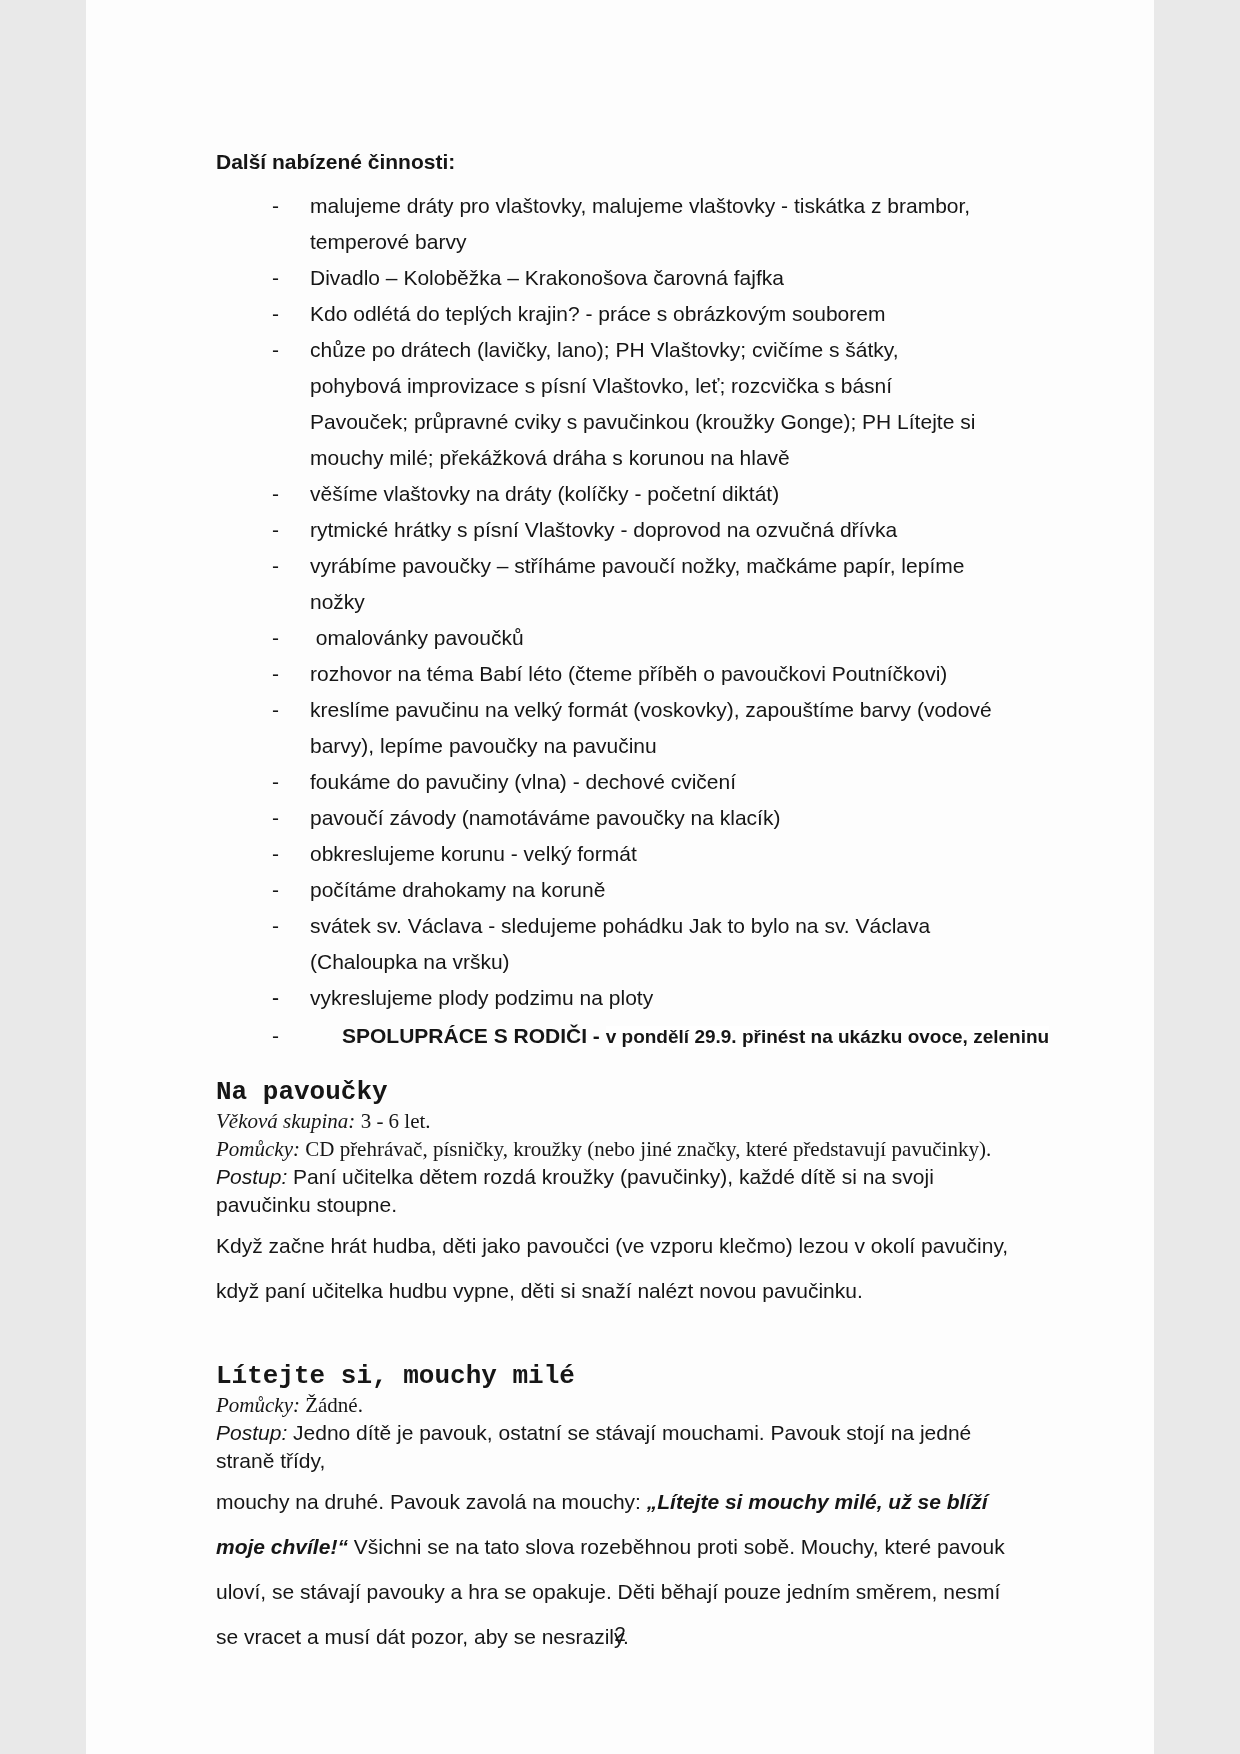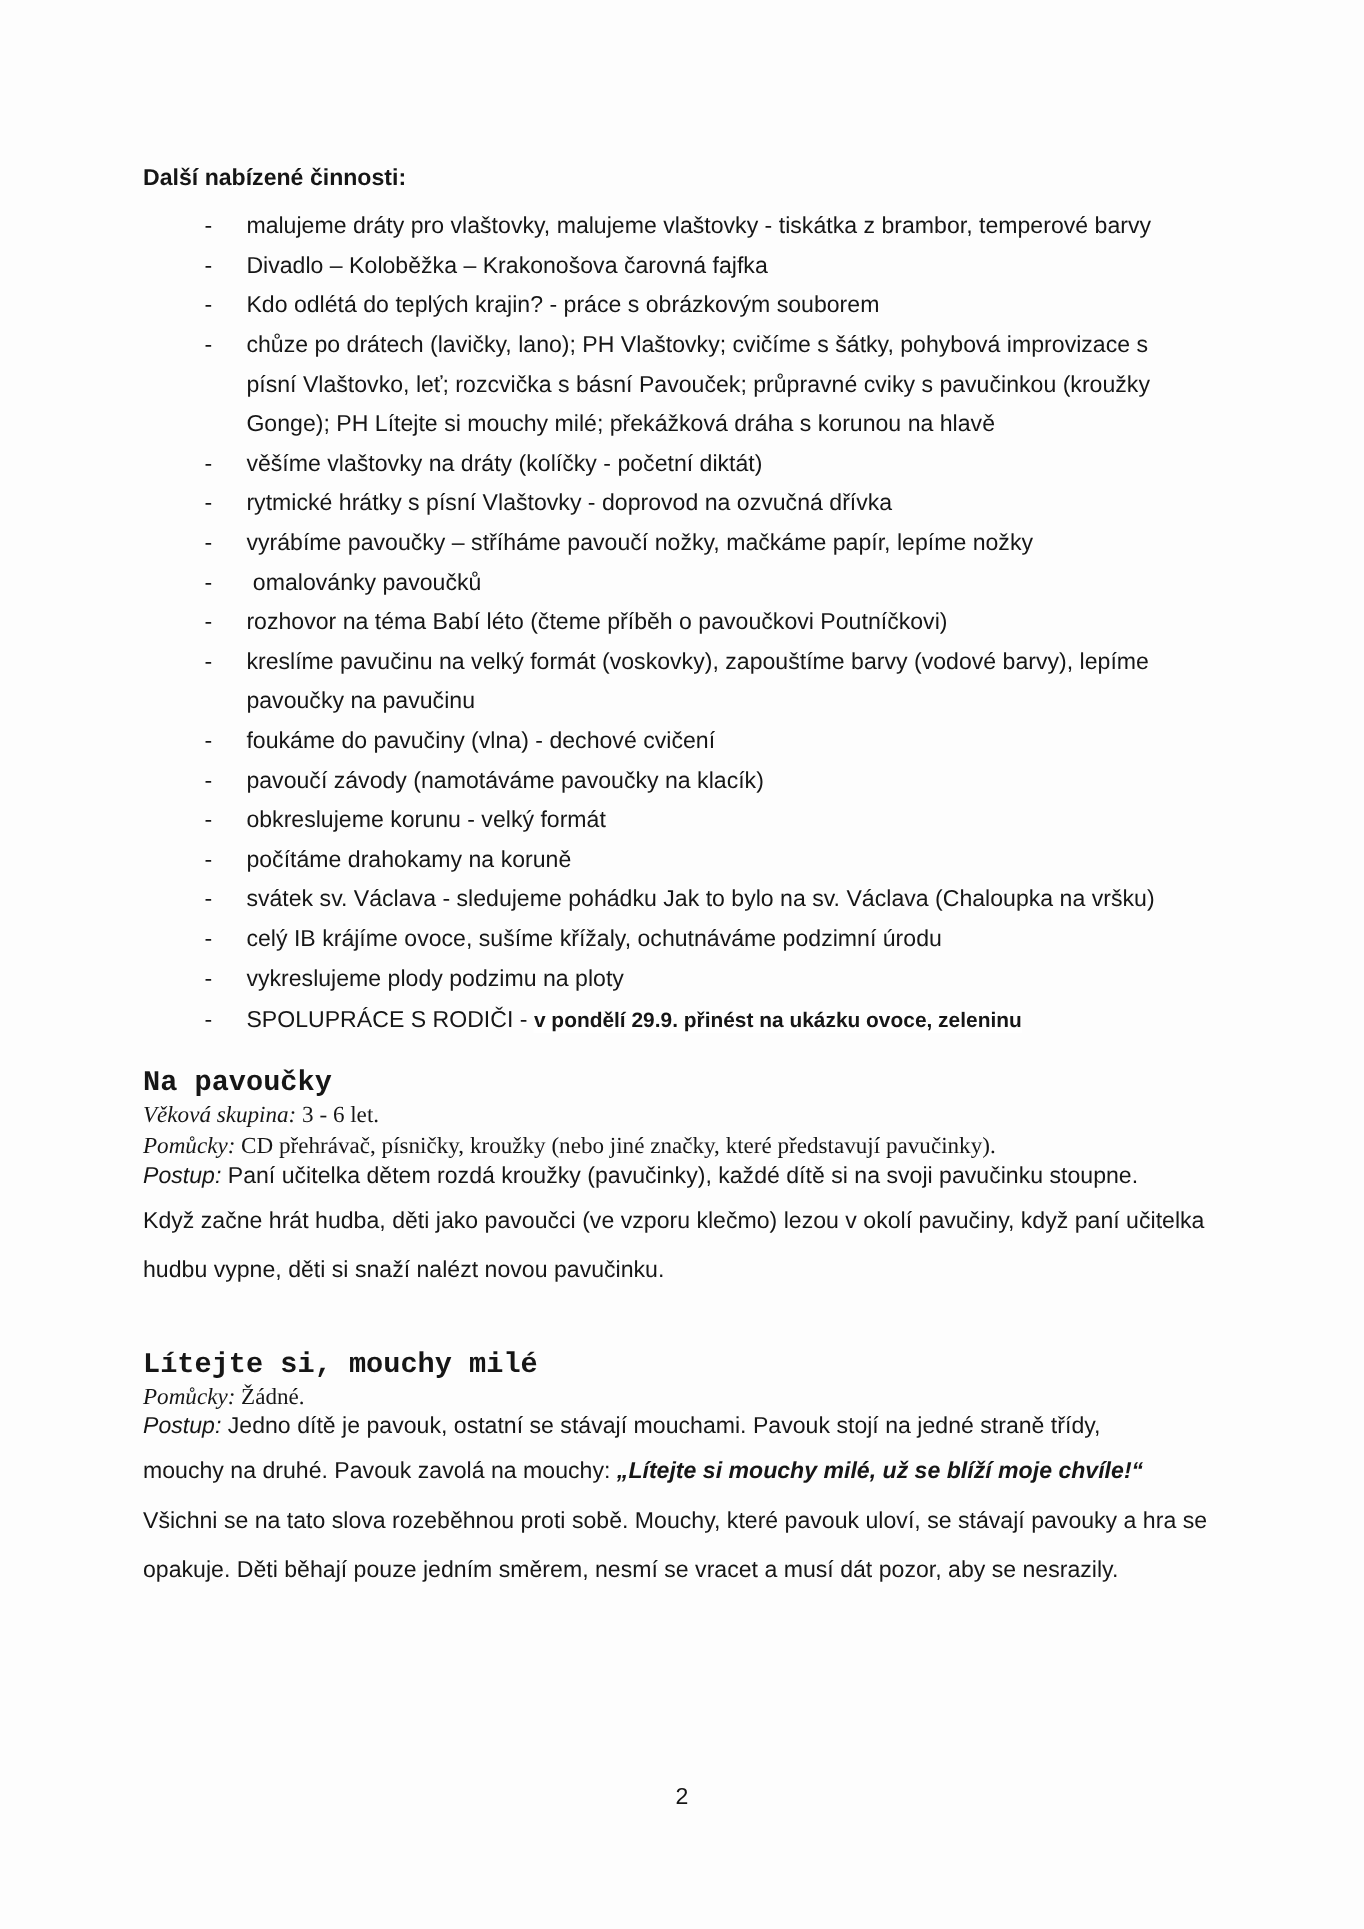--- a/index.html
+++ b/index.html
@@ -1,18 +1,18 @@
 <!DOCTYPE html>
 <html lang="cs"><head>
 <meta charset="utf-8">
 <style>
   html, body { margin: 0; padding: 0; background: #e9e9e9; }
   .page {
     position: relative;
-    width: 1240px;
+    width: 1068px;
     height: 1754px;
     margin: 0 auto;
     background: #fdfdfd;
     box-sizing: border-box;
     padding: 148px 133px 0 130px;
     font-family: "Liberation Sans", sans-serif;
     color: #161616;
     overflow: hidden;
   }
   .doc-heading {
@@ -37,21 +37,21 @@
     position: absolute;
     left: 56px;
     top: 0;
   }
   ul.bullets li .btext { white-space: pre-wrap; }
   ul.bullets li.special {
     line-height: 40px;
     padding-right: 0;
     white-space: nowrap;
   }
-  .special .prefix { font-weight: normal; }
+  .special .prefix { font-weight: bold; margin-left: 32px; }
   .special .highlight {
     font-weight: bold;
     font-size: 19px;
     background: #ffffff;
   }
   .section-title {
     font-family: Liberation Mono, monospace;
     font-size: 26px;
     font-weight: bold;
     line-height: 30px;
@@ -104,21 +104,21 @@
     <li><span class="marker">-</span><span class="btext">rytmické hrátky s písní Vlaštovky - doprovod na ozvučná dřívka</span></li>
     <li><span class="marker">-</span><span class="btext">vyrábíme pavoučky – stříháme pavoučí nožky, mačkáme papír, lepíme nožky</span></li>
     <li><span class="marker">-</span><span class="btext"> omalovánky pavoučků</span></li>
     <li><span class="marker">-</span><span class="btext">rozhovor na téma Babí léto (čteme příběh o pavoučkovi Poutníčkovi)</span></li>
     <li><span class="marker">-</span><span class="btext">kreslíme pavučinu na velký formát (voskovky), zapouštíme barvy (vodové barvy), lepíme pavoučky na pavučinu</span></li>
     <li><span class="marker">-</span><span class="btext">foukáme do pavučiny (vlna) - dechové cvičení</span></li>
     <li><span class="marker">-</span><span class="btext">pavoučí závody (namotáváme pavoučky na klacík)</span></li>
     <li><span class="marker">-</span><span class="btext">obkreslujeme korunu - velký formát</span></li>
     <li><span class="marker">-</span><span class="btext">počítáme drahokamy na koruně</span></li>
     <li><span class="marker">-</span><span class="btext">svátek sv. Václava - sledujeme pohádku Jak to bylo na sv. Václava (Chaloupka na vršku)</span></li>
-    <li><span class="marker">-</span><span class="btext">celý IB krájíme ovoce, sušíme křížaly, ochutnáváme podzimní úrodu</span></li>
+    <li><span class="marker">-</span></li>
     <li><span class="marker">-</span><span class="btext">vykreslujeme plody podzimu na ploty</span></li>
     <li class="special"><span class="marker">-</span><span class="prefix">SPOLUPRÁCE S RODIČI - </span><span class="highlight">v pondělí 29.9. přinést na ukázku ovoce, zeleninu</span></li>
   </ul>
 
   <div class="section section-1">
     <p class="section-title">Na pavoučky</p>
     <div class="meta"><span class="label">Věková skupina:</span> <span class="value">3 - 6 let.</span></div>
     <div class="meta"><span class="label">Pomůcky:</span> <span class="value">CD přehrávač, písničky, kroužky (nebo jiné značky, které představují pavučinky).</span></div>
     <div class="meta sans"><span class="label">Postup:</span> <span class="value">Paní učitelka dětem rozdá kroužky (pavučinky), každé dítě si na svoji pavučinku stoupne.</span></div>
     <p class="para">Když začne hrát hudba, děti jako pavoučci (ve vzporu klečmo) lezou v okolí pavučiny, když paní učitelka hudbu vypne, děti si snaží nalézt novou pavučinku.</p>

